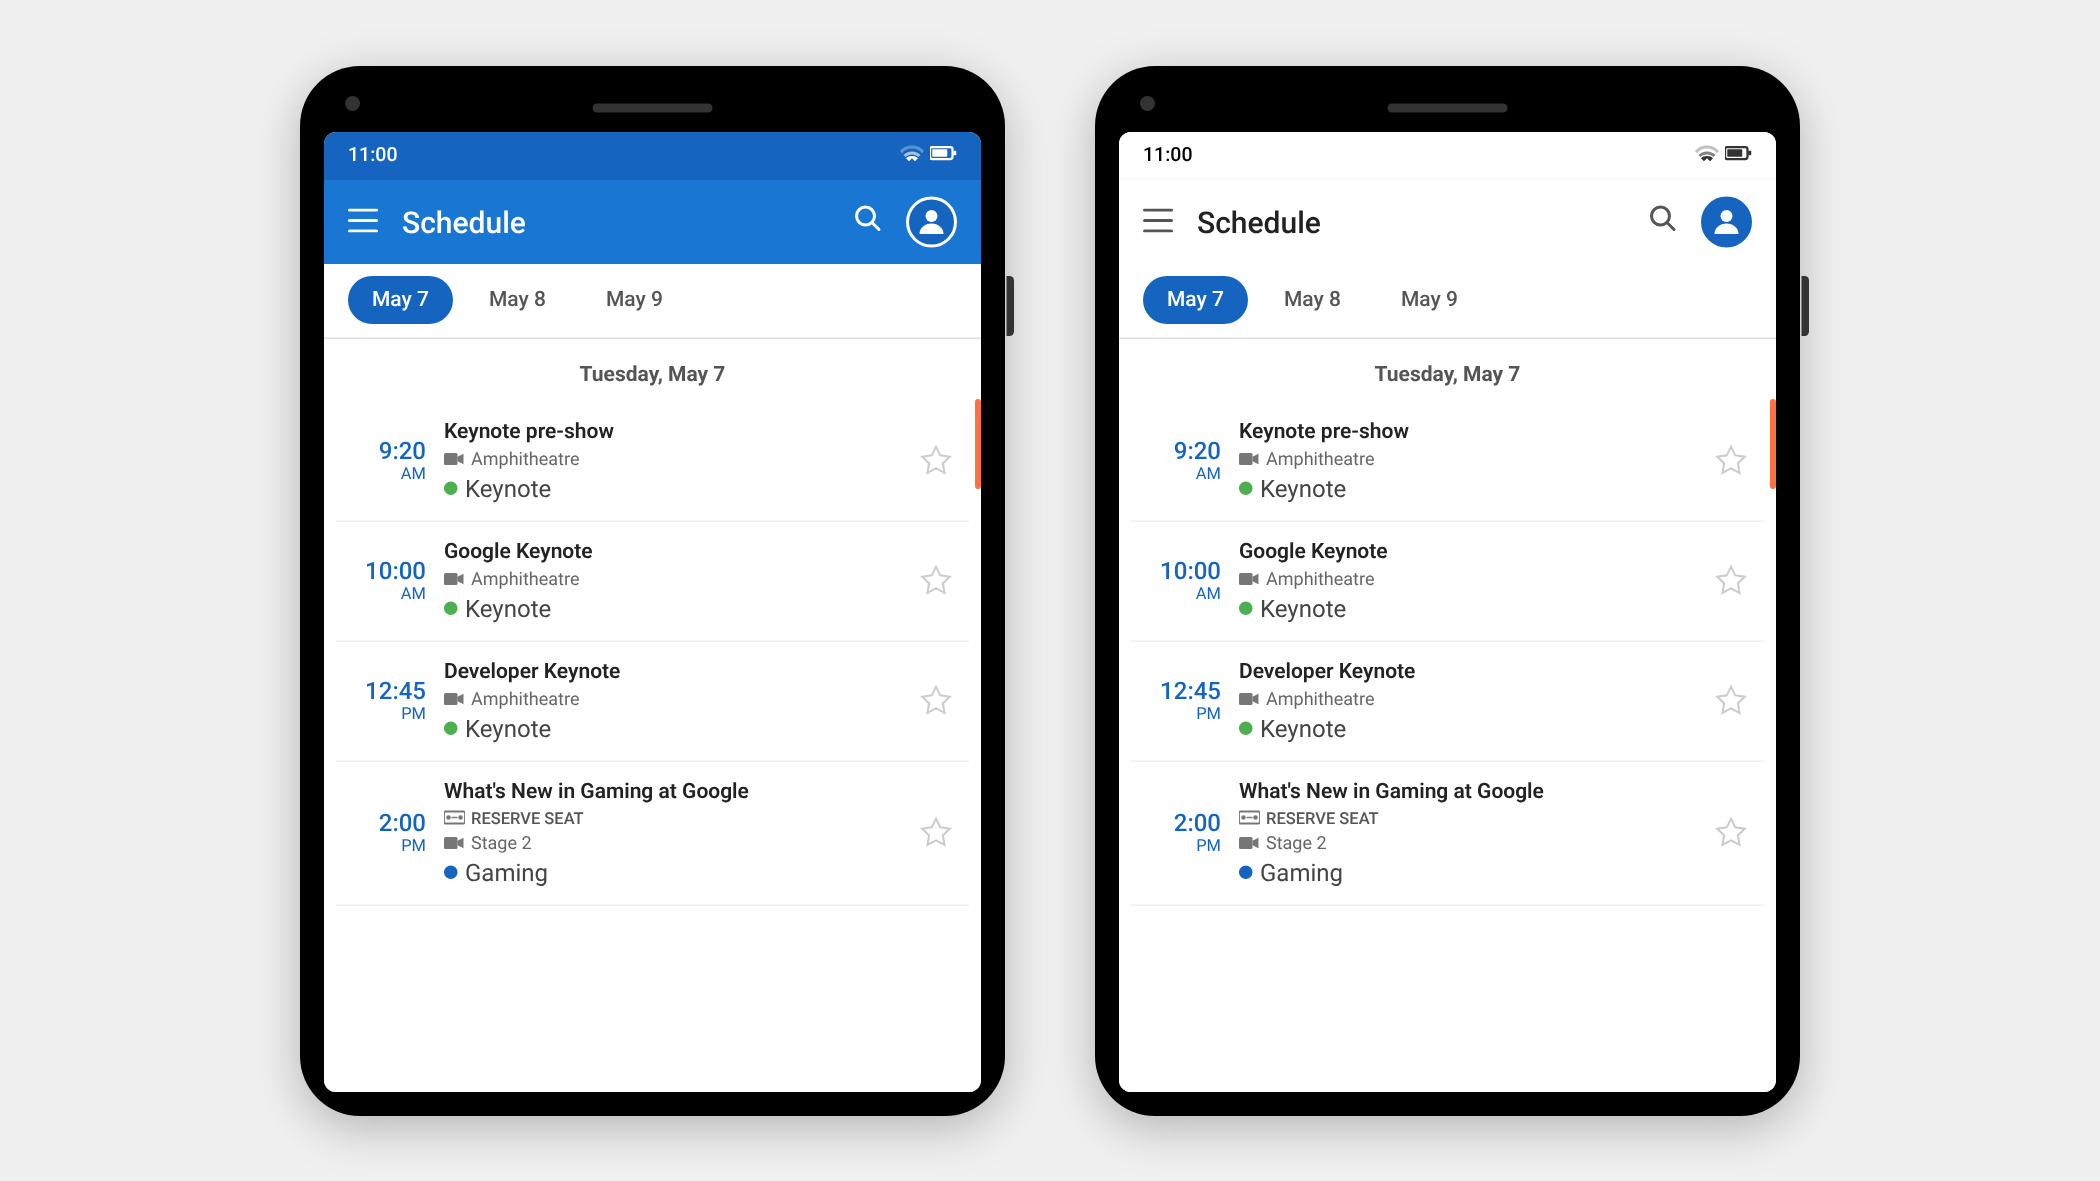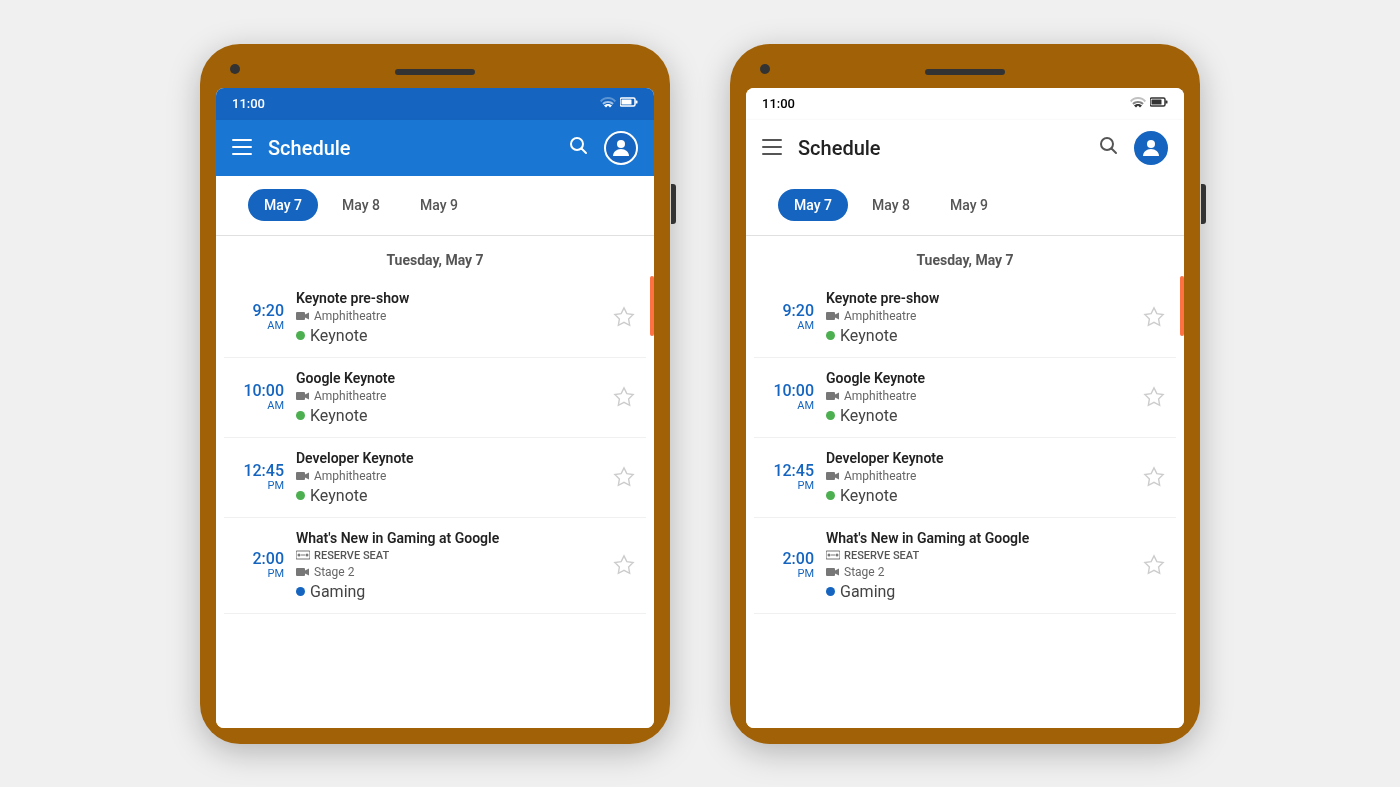--- a/index.html
+++ b/index.html
@@ -17,21 +17,21 @@
     .phone-wrapper {
       display: flex;
       justify-content: center;
       align-items: center;
       gap: 60px;
     }
 
     .phone {
       width: 470px;
       height: 700px;
-      background: #a16207;
+      background: #000000;
       border-radius: 40px;
       padding: 16px;
       box-shadow: 0 8px 32px rgba(0,0,0,0.25);
       position: relative;
       display: flex;
       flex-direction: column;
     }
 
     .phone-notch-area {
       display: flex;
@@ -165,25 +165,25 @@
       overflow: hidden;
     }
 
     .phone-right .avatar-btn {
       background: #1565C0;
       border: 2px solid #1565C0;
     }
 
     
     .date-tabs {
-      height: 60px;
+      height: 50px;
       background: #fff;
       display: flex;
       align-items: center;
-      padding: 0 32px;
+      padding: 0 16px;
       gap: 8px;
       border-bottom: 1px solid #e0e0e0;
     }
 
     .date-tab {
       padding: 8px 16px;
       border-radius: 20px;
       font-size: 14px;
       font-weight: 500;
       cursor: pointer;

